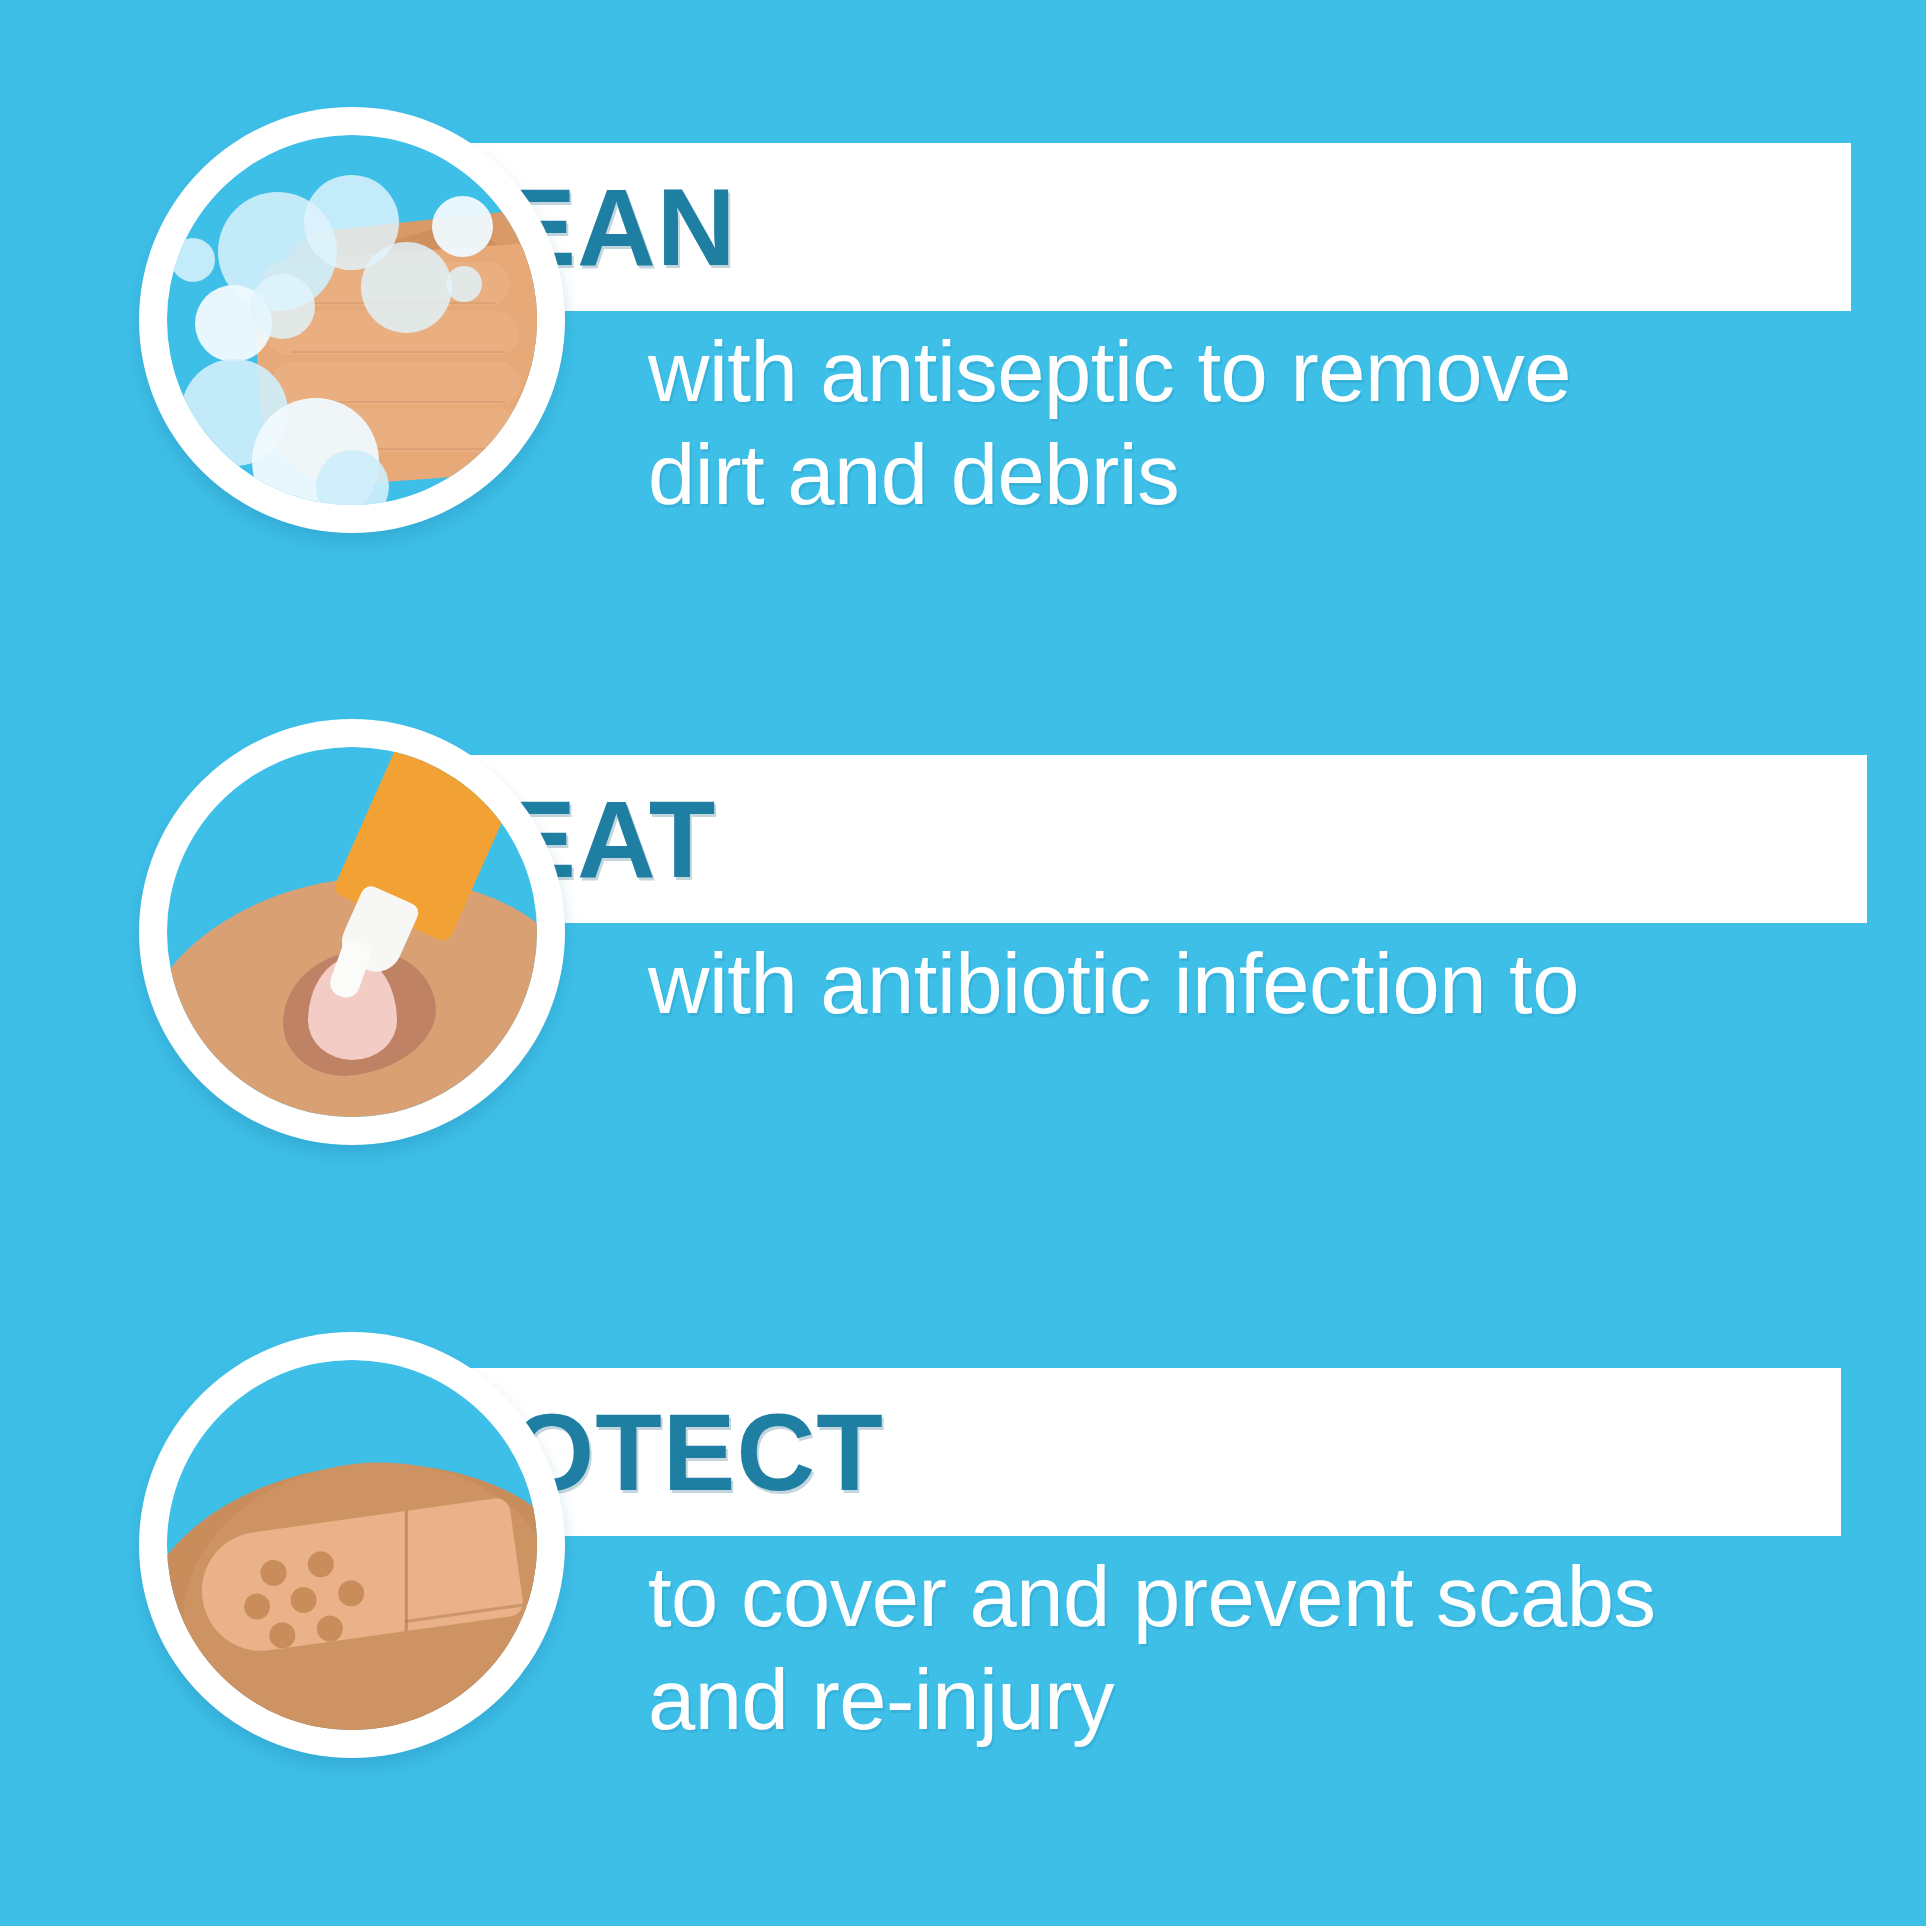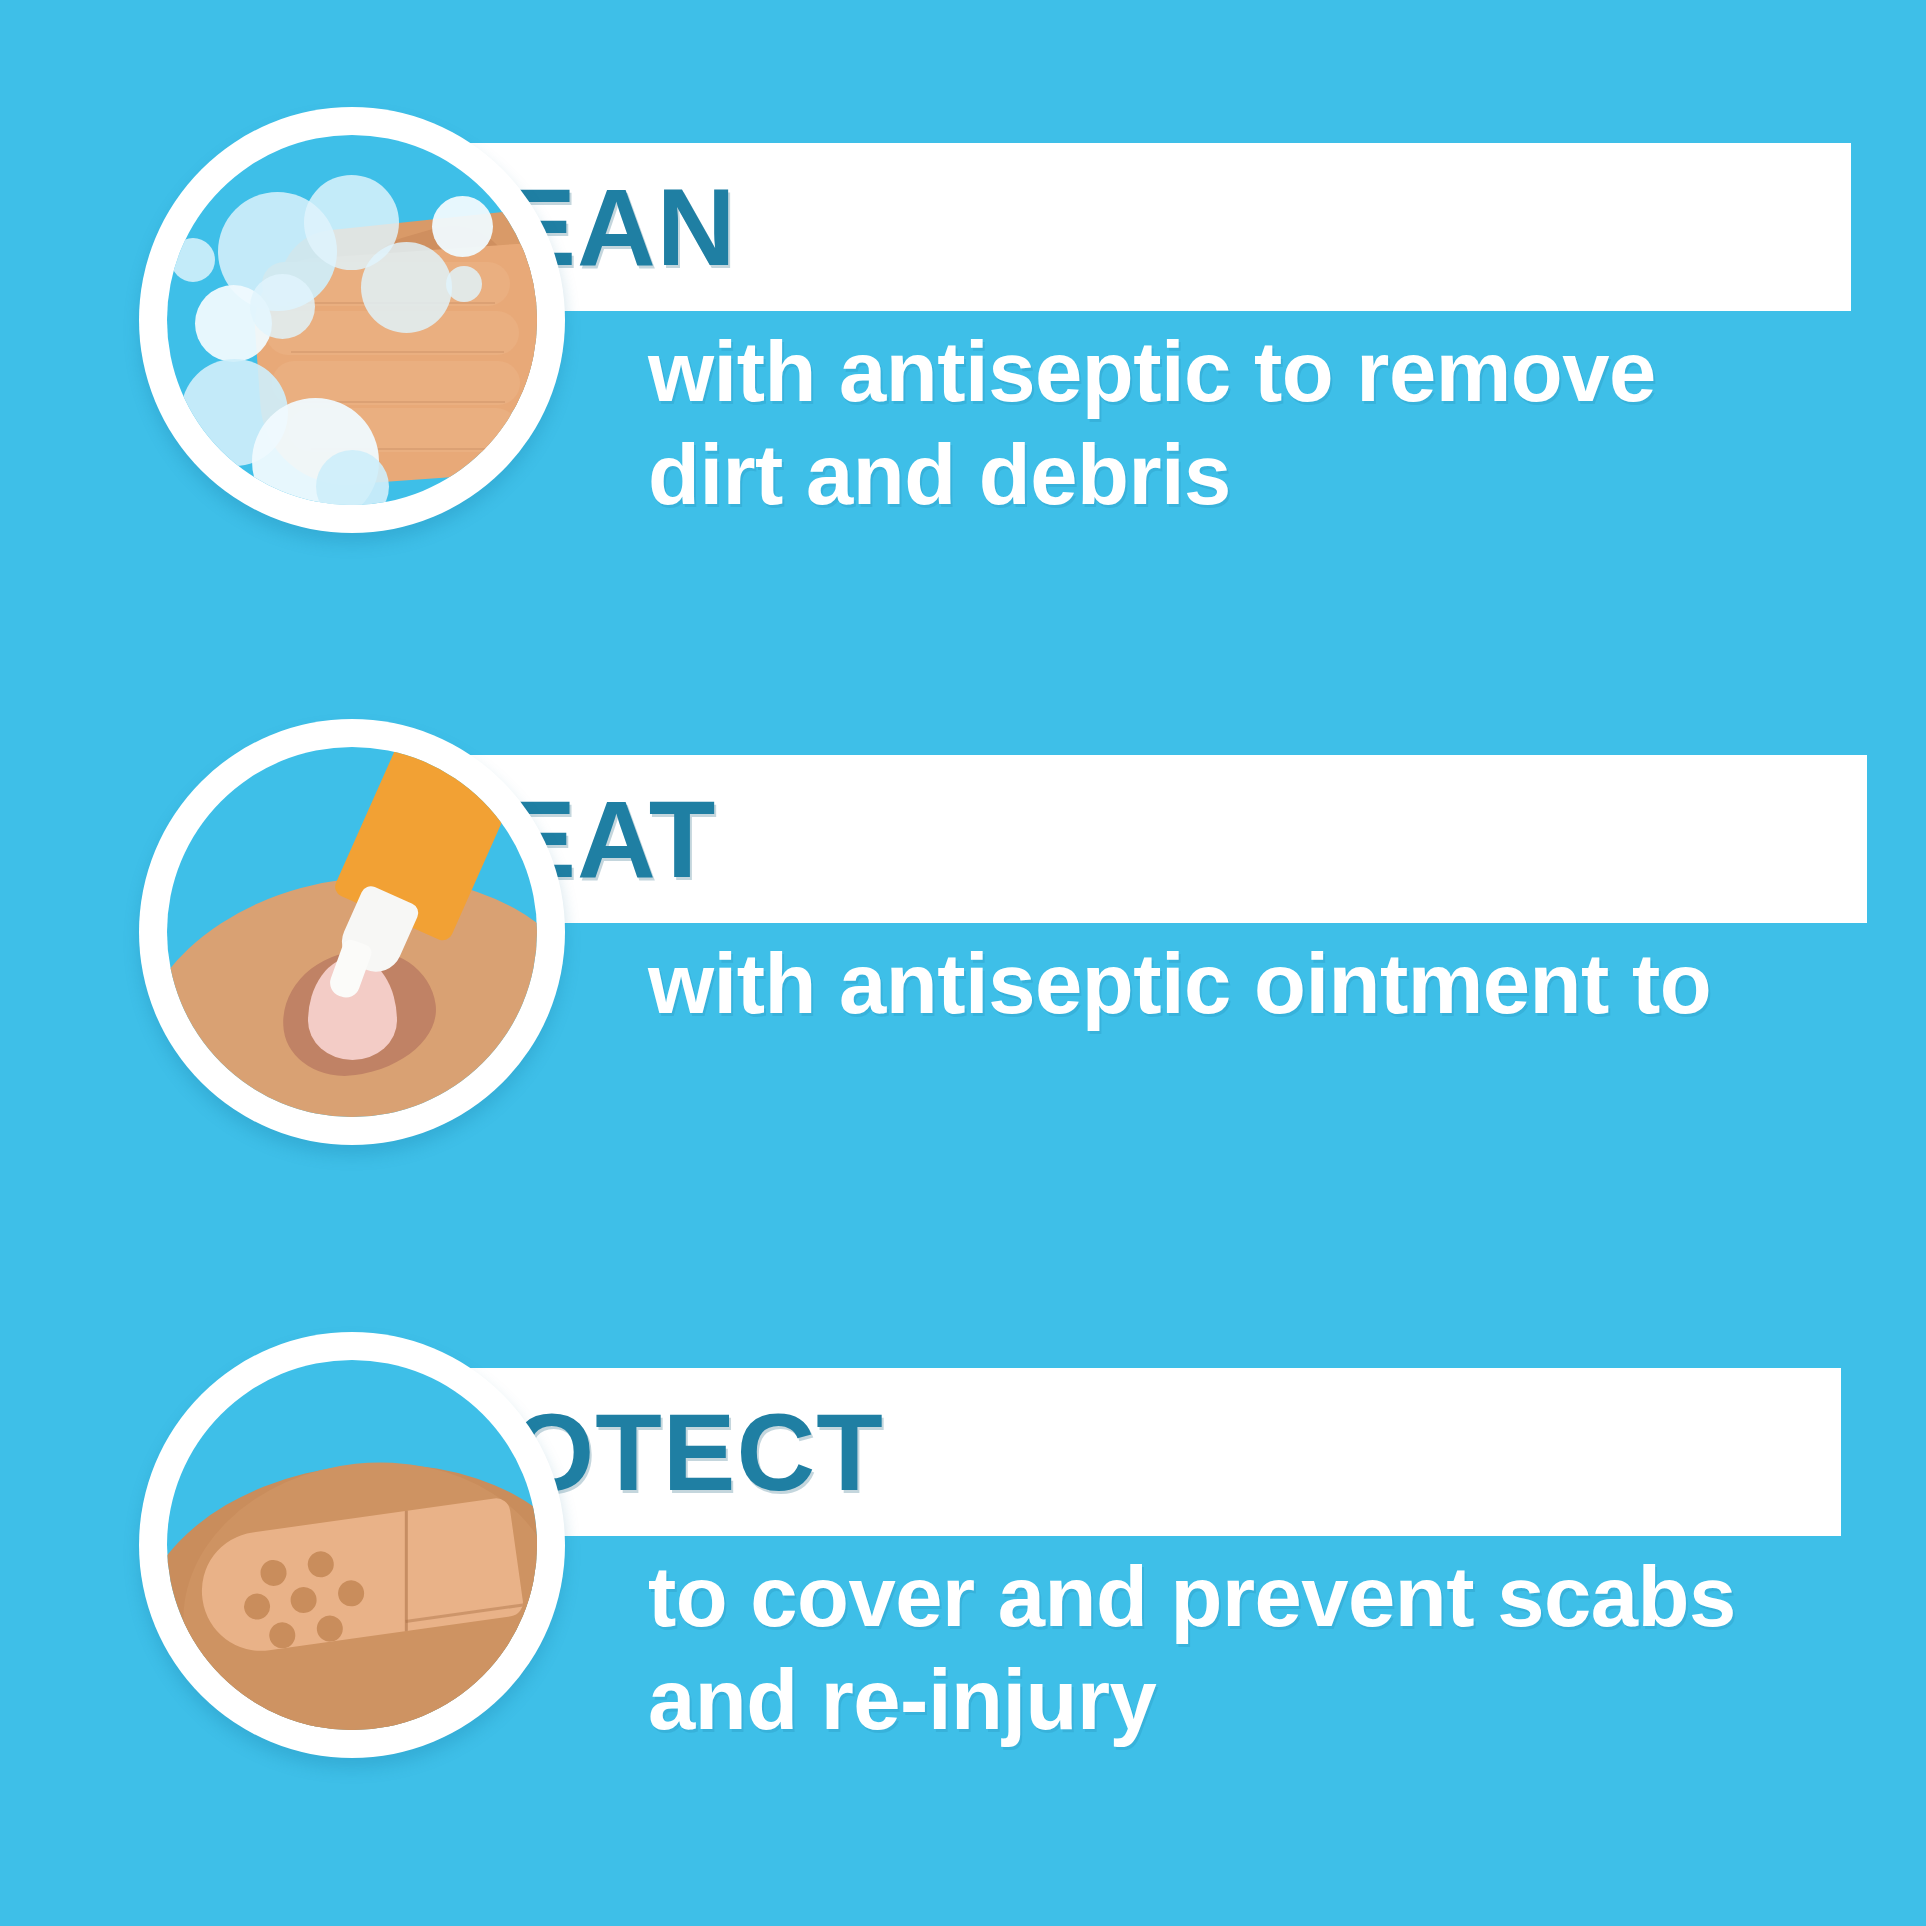--- a/index.html
+++ b/index.html
@@ -56,21 +56,21 @@
     text-shadow: 2px 3px 0 rgba(20,90,120,0.25);
   }
 
   
   .body-copy {
     position: absolute;
     left: 648px;
     top: 213px;
     width: 1218px;
     font-size: 85px;
-    font-weight: bold;
+    font-weight: normal;
     color: #ffffff;
     line-height: 103px;
     letter-spacing: -0.5px;
     text-shadow: 2px 3px 0 rgba(40,150,190,0.30);
   }
   .body-line { display: block; }
 
   
   .icon-circle {
     position: absolute;
@@ -328,21 +328,21 @@
     </div>
   </div>
 
   <div class="step step-2">
 
     <div class="banner"></div>
 
     <div class="heading">TREAT</div>
 
     <div class="body-copy">
-      <span class="body-line">with antiseptic ointment to</span>
+      <span class="body-line">with antibiotic infection to</span>
     </div>
 
     <div class="icon-circle">
       <div class="icon-inner">
         <div class="skin-base"></div>
         <div class="wound"></div>
         <div class="ointment-blob"></div>
         <div class="tube-body"></div>
         <div class="tube-neck"></div>
         <div class="tube-tip"></div>

